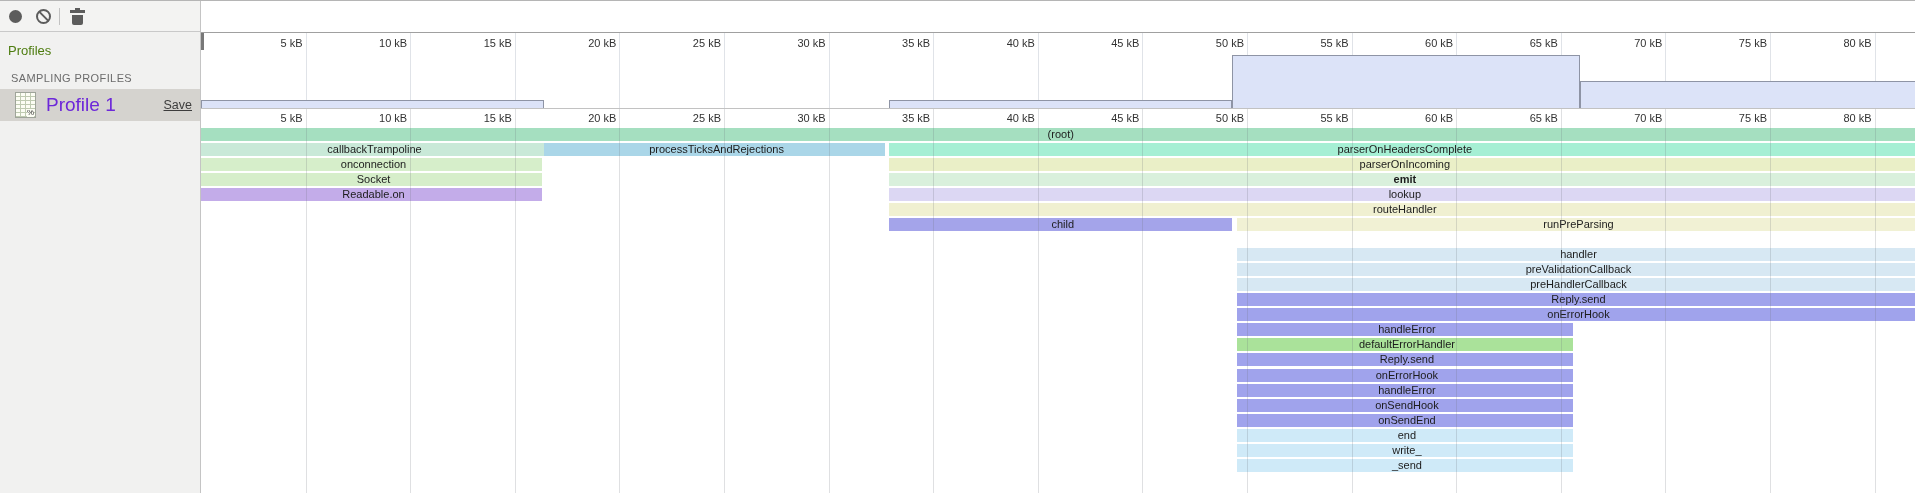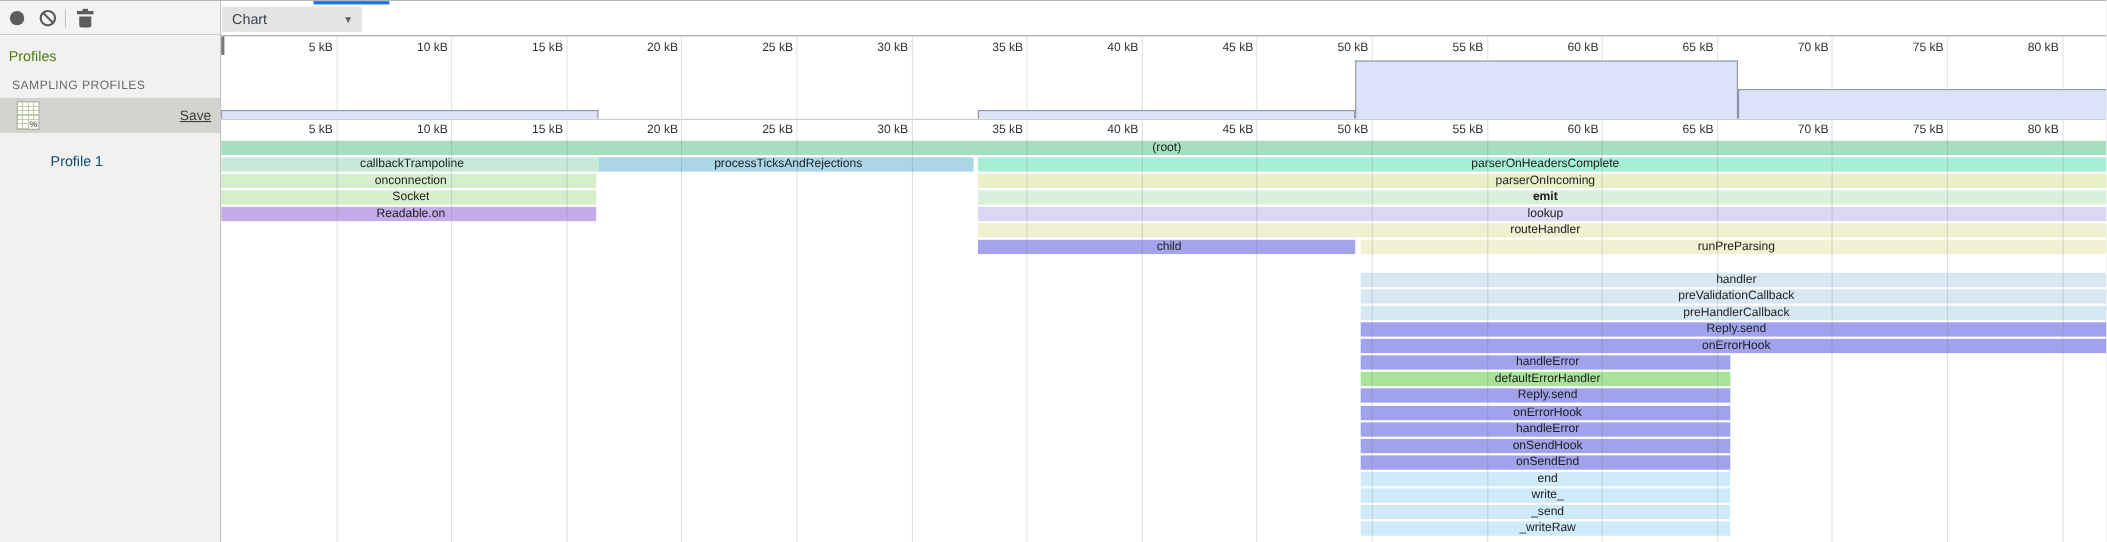--- a/index.html
+++ b/index.html
@@ -23,21 +23,21 @@
   .sidebar{position:absolute;left:0;top:31px;width:200px;height:462px;background:#f1f1f0;}
   .vsep{position:absolute;left:200px;top:0;width:1px;height:493px;background:#c4c4c4;z-index:6;}
   .profiles-title{position:absolute;left:8px;top:11px;font-size:13px;color:#4d7c0f;}
   .section-label{position:absolute;left:11px;top:40px;font-size:11px;color:#6b6b6b;letter-spacing:.4px;}
   .profile-row{position:absolute;left:0;top:57px;width:200px;height:32px;background:#d5d3cf;cursor:pointer;}
   .profile-icon{position:absolute;left:15px;top:3px;width:21px;height:26px;background:#fcfdf4;
       border:1px solid #9fa49a;box-sizing:border-box;
       background-image:repeating-linear-gradient(to bottom,transparent 0 3px,#bfcab1 3px 4px),
                        repeating-linear-gradient(to right,transparent 0 4px,#bfcab1 4px 5px);}
   .profile-icon .pct{position:absolute;right:1px;bottom:0;font-size:8px;color:#333;background:#fcfdf4;line-height:8px;}
-  .profile-name{position:absolute;left:46px;top:0;line-height:32px;font-size:13px;color:#0c4a6e;margin-top:42px;}
+  .profile-name{position:absolute;left:46px;top:0;line-height:32px;font-size:19px;color:#6d28d9;}
   .save-link{position:absolute;right:8px;top:0;line-height:32px;font-size:12.5px;color:#3d3d3d;
              text-decoration:underline;cursor:pointer;}
 
   
   .chart-header{position:absolute;left:201px;top:0;width:1714px;height:31px;background:#fff;}
   .accent-line{position:absolute;left:84px;top:0;width:69px;height:3px;background:#1a73e8;}
   .view-select{position:absolute;left:1px;top:5px;width:127px;height:23px;background:#e5e4e2;
                color:#38424c;font-size:13px;line-height:23px;padding-left:9px;box-sizing:border-box;cursor:pointer;}
   .view-select .chev{position:absolute;right:8px;top:1px;font-size:9px;color:#5f6368;line-height:23px;}
 
@@ -81,27 +81,20 @@
     <div class="profile-row">
       <div class="profile-icon">
           <span class="pct">%</span>
         </div>
       <span class="profile-name">Profile 1</span>
       <span class="save-link">Save</span>
     </div>
   </div>
   <div class="vsep"></div>
 
-  <div class="chart-header">
-    <div class="accent-line"></div>
-    <div class="view-select">
-      <span>Chart</span>
-      <span class="chev">▼</span>
-    </div>
-  </div>
 
   <div class="overview" id="overview">
     <div class="ov-handle"></div>
   <div class="ov-grid" style="left: 104.6px;"></div>
       <div class="ov-label" style="left: 101.6px;">5 kB</div>
       <div class="ov-grid" style="left: 209.2px;"></div>
       <div class="ov-label" style="left: 206.2px;">10 kB</div>
       <div class="ov-grid" style="left: 313.8px;"></div>
       <div class="ov-label" style="left: 310.8px;">15 kB</div>
       <div class="ov-grid" style="left: 418.4px;"></div>
@@ -190,16 +183,15 @@
       <div class="bar" style="left: 1035.54px; width: 336.812px; top: 214px; height: 13px; background: rgb(160, 163, 236);">handleError</div>
       <div class="bar" style="left: 1035.54px; width: 336.812px; top: 229px; height: 13px; background: rgb(170, 226, 154);">defaultErrorHandler</div>
       <div class="bar" style="left: 1035.54px; width: 336.812px; top: 244px; height: 13px; background: rgb(160, 163, 236);">Reply.send</div>
       <div class="bar" style="left: 1035.54px; width: 336.812px; top: 260px; height: 13px; background: rgb(160, 163, 236);">onErrorHook</div>
       <div class="bar" style="left: 1035.54px; width: 336.812px; top: 275px; height: 13px; background: rgb(160, 163, 236);">handleError</div>
       <div class="bar" style="left: 1035.54px; width: 336.812px; top: 290px; height: 13px; background: rgb(160, 163, 236);">onSendHook</div>
       <div class="bar" style="left: 1035.54px; width: 336.812px; top: 305px; height: 13px; background: rgb(160, 163, 236);">onSendEnd</div>
       <div class="bar" style="left: 1035.54px; width: 336.812px; top: 320px; height: 13px; background: rgb(207, 234, 248);">end</div>
       <div class="bar" style="left: 1035.54px; width: 336.812px; top: 335px; height: 13px; background: rgb(207, 234, 248);">write_</div>
       <div class="bar" style="left: 1035.54px; width: 336.812px; top: 350px; height: 13px; background: rgb(207, 234, 248);">_send</div>
-      <div class="bar" style="left: 1035.54px; width: 336.812px; top: 365px; height: 13px; background: rgb(207, 234, 248);">_writeRaw</div>
     </div>
 
 </div>
 
 </body></html>

